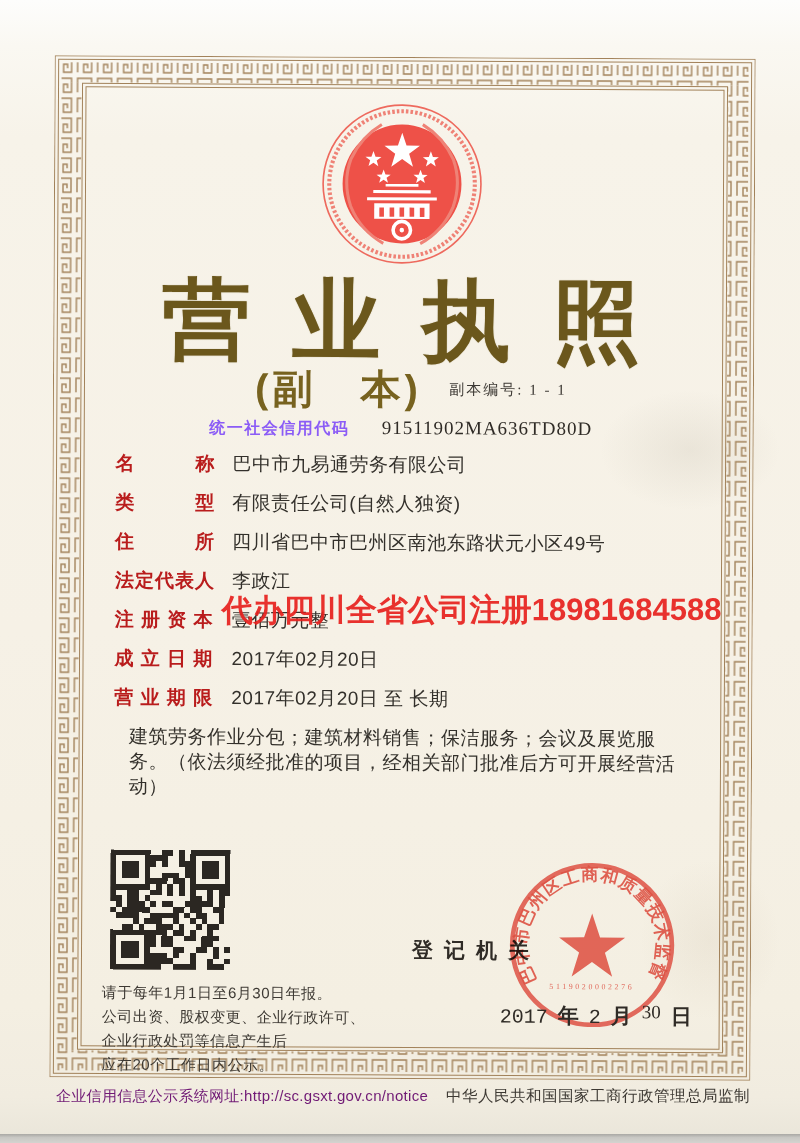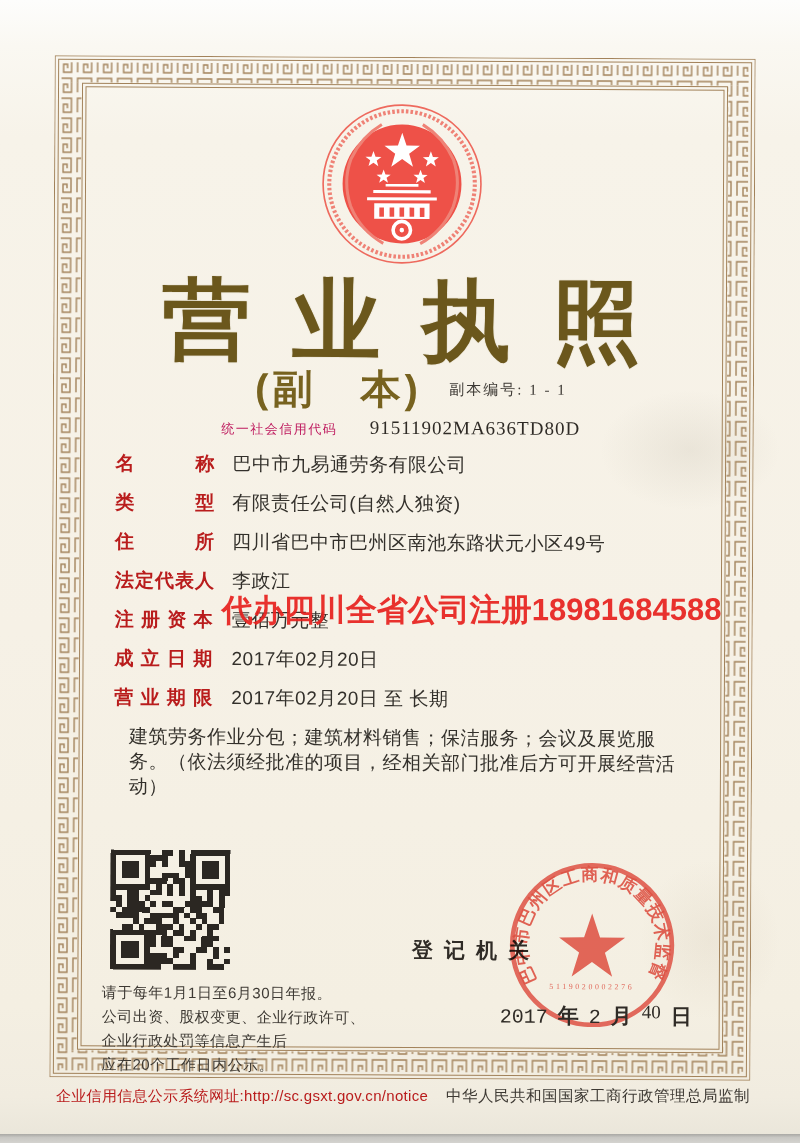--- a/index.html
+++ b/index.html
@@ -42,21 +42,21 @@
   }
   .subtitle {
     display:inline-block; font-size:40px; font-weight:bold; color:#77621f;
     letter-spacing:4px; vertical-align:middle;margin-left:20px;
   }
   .copy-number {
     display:inline-block; font-size:15px; color:#3c3833; margin-left:23px;
     vertical-align:middle; letter-spacing:2px; font-family:"Liberation Serif", serif;
   }
   .credit-row { position:absolute; left:0; top:417px; width:100%; text-align:center; white-space:nowrap; }
-  .credit-label { font-size:13px; font-weight:normal; letter-spacing:1.5px; color:#be185d; }
+  .credit-label { font-size:16px; font-weight:bold; letter-spacing:1.5px; color:#8b5cf6; }
   .credit-value { font-size:19px; font-family:"Liberation Serif", serif; letter-spacing:1px; color:#2f2b26; margin-left:28px; }
 
   .fields { position:absolute; left:115px; top:452px; width:578px; }
   .field-row { display:flex; margin-bottom:13px; }
   .field-label {
     flex:0 0 102px; font-size:19px; font-weight:bold; color:#b91c1c;
     white-space:pre; letter-spacing:1px;
   }
   .field-value {
     flex:1; padding-left:15px; font-size:19px; color:#33302b;
@@ -81,21 +81,21 @@
   .seal { position:absolute; left:510px; top:858px; opacity:.88; mix-blend-mode:multiply; }
 
   .issue-date {
     position:absolute; left:502px; top:1000px; white-space:nowrap; color:#2f2b26;
   }
   .issue-date .num { font-family:Liberation Mono, monospace; font-size:20px; }
   .issue-date .num-small { font-family:"Liberation Serif", serif; font-size:19px; vertical-align:5px; }
   .issue-date .cjk { font-size:21px; font-weight:bold; margin:0 10px; }
 
   .footer-left {
-    position:absolute; left:56px; top:1087px; font-size:15px; color:#b91c1c; letter-spacing:.3px;
+    position:absolute; left:56px; top:1087px; font-size:15px; color:#701a75; letter-spacing:.3px;
   }
   .footer-right {
     position:absolute; right:50px; top:1086px; font-size:15.5px; color:#3d3933; letter-spacing:.5px;
   }
 </style>
 </head>
 <body>
 
 <div class="scan"></div>
 <div class="stain1"></div>
@@ -214,20 +214,20 @@
     </defs>
     <circle cx="80" cy="82" r="76" fill="none" stroke="#da3b2d" stroke-width="4.5" opacity=".85"></circle>
     <polygon points="80,52 87.6,74.6 111.4,74.9 92.3,89.2 99.3,112 80,98.2 60.7,112 67.7,89.2 48.6,74.9 72.4,74.6" fill="#da3b2d" opacity=".88"></polygon>
     <text font-size="16.5" font-weight="bold" fill="#da3b2d" letter-spacing="1" opacity=".9" font-family="Liberation Sans, sans-serif">
       <textPath href="#sealArc" startOffset="2">巴中市巴州区工商和质量技术监督管理局</textPath>
     </text>
     <text x="80" y="124" text-anchor="middle" font-size="7.5" fill="#da3b2d" letter-spacing="2.5" opacity=".85" font-family="Liberation Serif, serif">5119020002276</text>
   </svg>
 
   <div class="issue-date">
-    <span class="num">2017</span><span class="cjk">年</span><span class="num">2</span><span class="cjk">月</span><span class="num-small">40</span><span class="cjk">日</span>
+    <span class="num">2017</span><span class="cjk">年</span><span class="num">2</span><span class="cjk">月</span><span class="num-small">30</span><span class="cjk">日</span>
   </div>
 
 </div>
 
 <div class="footer-left">企业信用信息公示系统网址:http://sc.gsxt.gov.cn/notice</div>
 <div class="footer-right">中华人民共和国国家工商行政管理总局监制</div>
 <div class="scanner-strip"></div>
 
 </body></html>

